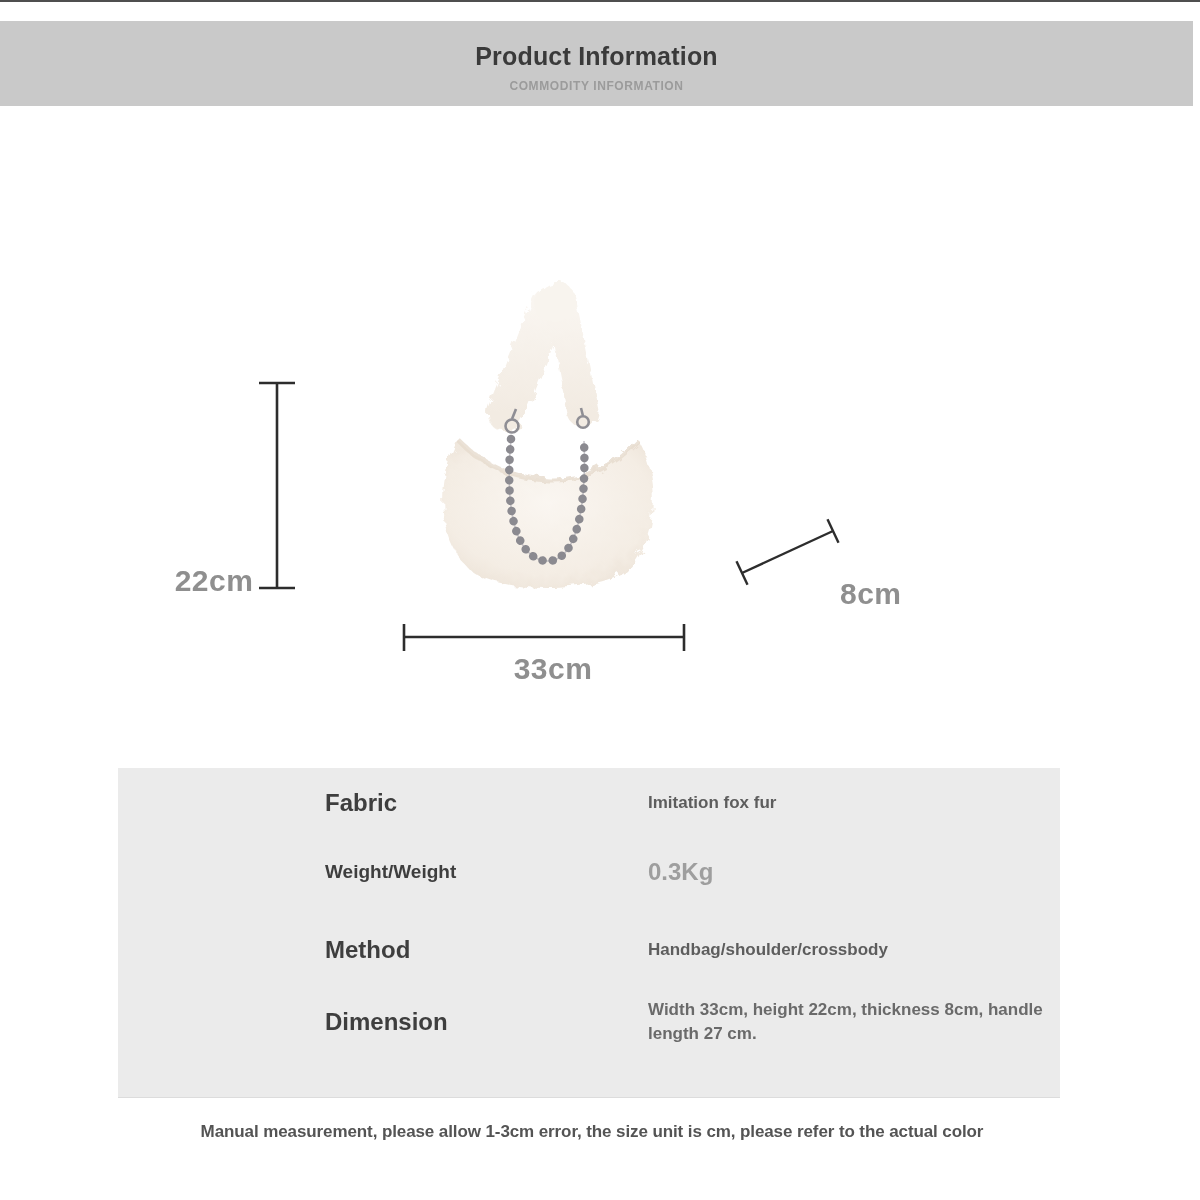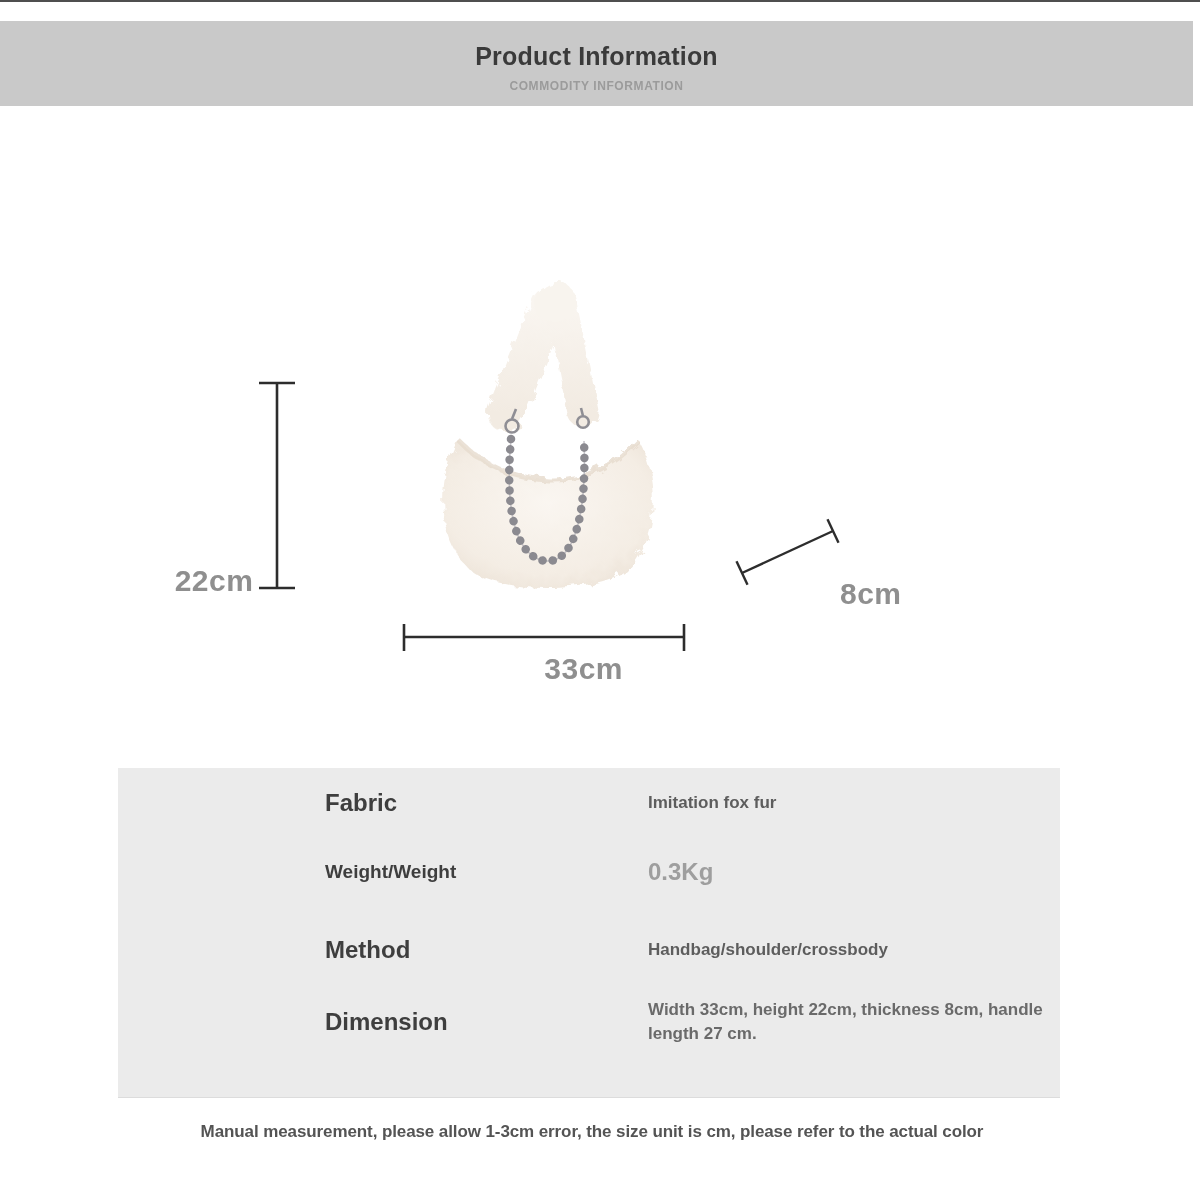--- a/index.html
+++ b/index.html
@@ -22,21 +22,21 @@
   .header .subtitle{
     position:absolute;top:58px;left:0;width:100%;text-align:center;
     font-size:12px;font-weight:700;color:#9b9b9b;letter-spacing:.6px;
   }
 
   
   .figure{position:absolute;top:82px;left:0;width:1116px;height:678px;}
   .figure svg{position:absolute;top:0;left:0;}
   .dim{position:absolute;color:#8f8f8f;font-weight:700;font-size:30px;letter-spacing:.5px;}
   .dim-h{left:168px;top:482px;width:92px;text-align:center;}
-  .dim-w{left:483px;top:570px;width:140px;text-align:right;}
+  .dim-w{left:483px;top:570px;width:140px;text-align:center;}
   .dim-d{left:840px;top:495px;width:110px;text-align:left;}
 
   
   .specs{position:absolute;left:118px;top:768px;width:942px;height:329px;background:#ebebeb;border-bottom:1px solid #dcdcdc;}
   .spec-row{position:absolute;left:0;width:100%;height:0;}
   .r0{top:35px;} .r1{top:104px;} .r2{top:182px;} .r3{top:254px;}
   .spec-label,.spec-value{position:absolute;top:0;transform:translateY(-50%);white-space:nowrap;}
   .spec-label{left:207px;color:#3e3e3e;font-weight:700;}
   .lbl-lg{font-size:24px;}
   .lbl-sm{font-size:19px;}

